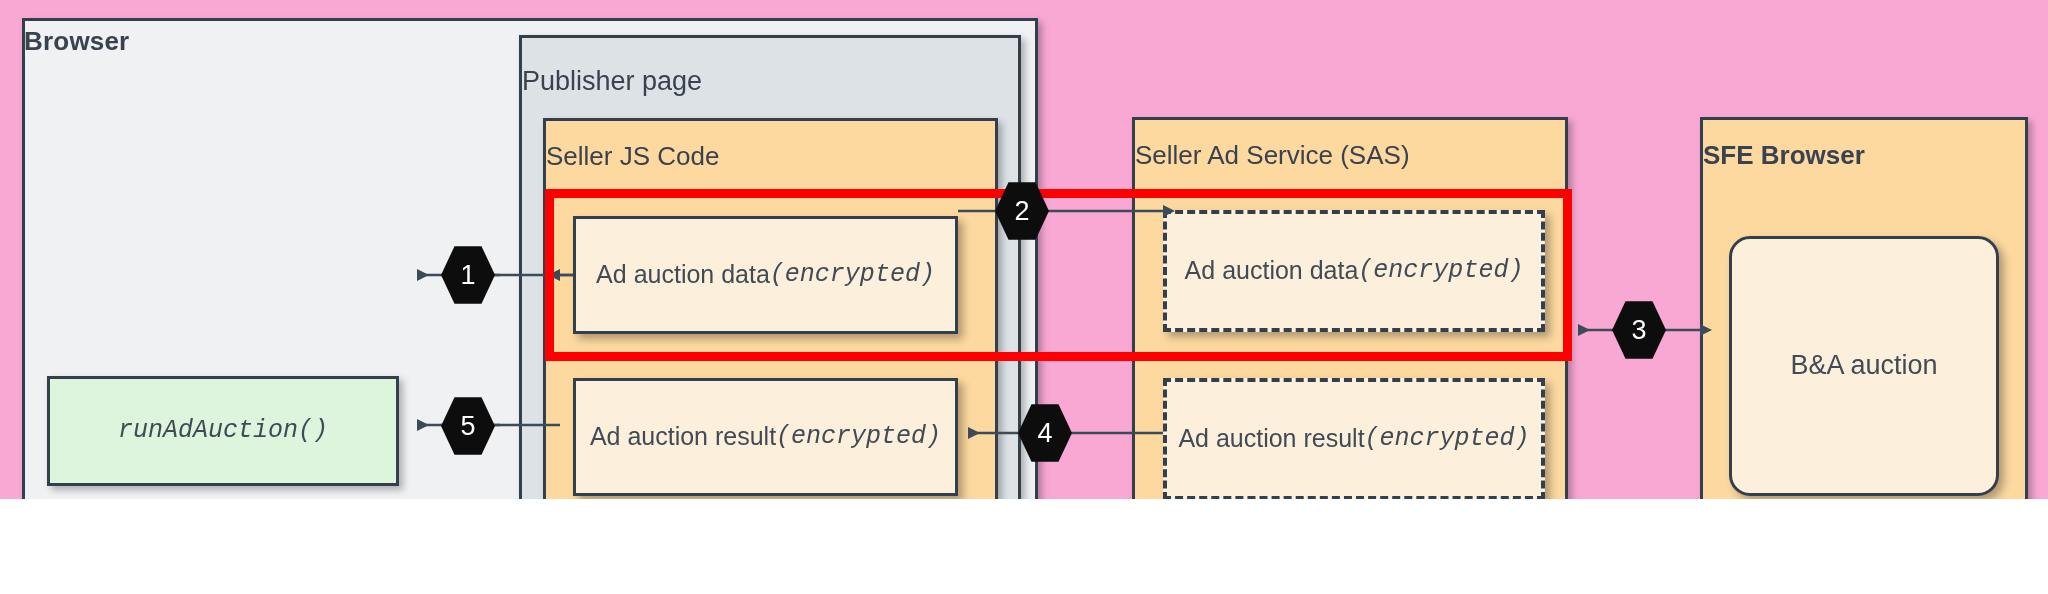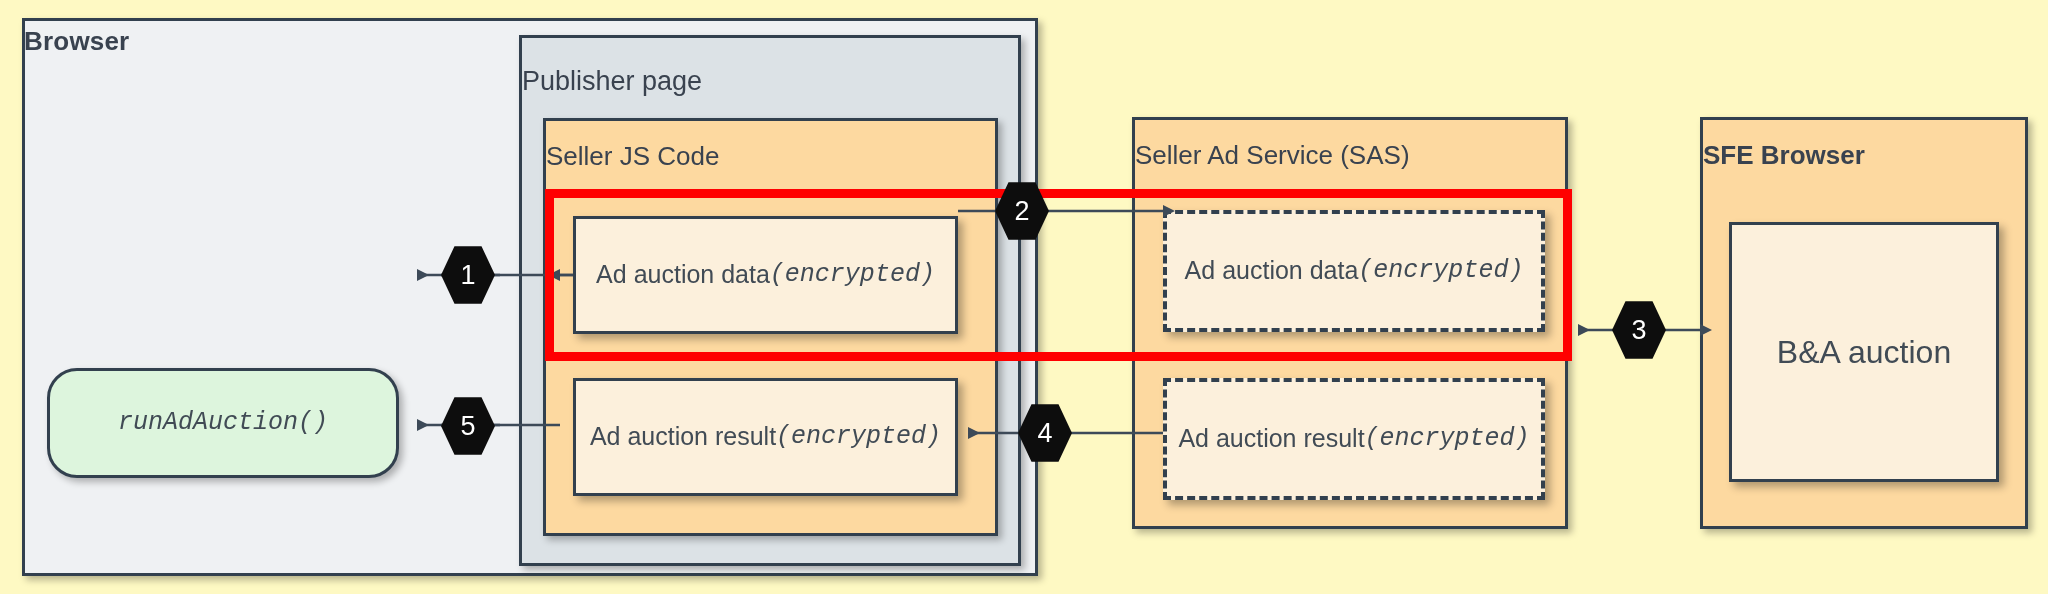--- a/index.html
+++ b/index.html
@@ -3,22 +3,22 @@
 <meta charset="utf-8">
 <style>
   html,body{margin:0;padding:0;background:#ffffff;}
   body{
     font-family:"Liberation Sans", sans-serif;
     -webkit-font-smoothing:antialiased;
   }
   #stage{
     position:relative;
     width:2048px;
-    height:594px;
-    background:#fef9c3;
+    height:499px;
+    background:#f9a8d4;
     overflow:hidden;
   }
 
   
   .box{
     position:absolute;
     box-sizing:border-box;
     border:3px solid #32404e;
     box-shadow:4px 4px 7px rgba(0,0,0,0.28);
   }
@@ -81,21 +81,21 @@
     justify-content:center;
     text-align:center;
     font-family:"Liberation Mono","DejaVu Sans Mono",monospace;
     font-style:italic;
     font-size:25px;
     line-height:1.25;
     color:#414b55;
     white-space:pre-line;
   }
   #api-getdata{ left:47px; top:220px; width:352px; height:110px; }
-  #api-runauction{ left:47px; top:368px; width:352px; height:110px;border-radius:30px; }
+  #api-runauction{ left:47px; top:376px; width:352px; height:110px; }
 
   
   .data-box{
     position:absolute;
     box-sizing:border-box;
     background:#fcf0dc;
     border:3px solid #32404e;
     box-shadow:5px 5px 8px rgba(0,0,0,0.30);
     display:flex;
     flex-direction:row;
@@ -108,22 +108,23 @@
   }
   .data-box .sub{ font-style:italic;font-family:Liberation Mono, monospace; }
   .dashed{ border-style:dashed; border-width:4px; }
 
   #js-data   { left:573px;  top:216px; width:385px; height:118px; }
   #js-result { left:573px;  top:378px; width:385px; height:118px; }
   #sas-data  { left:1163px; top:210px; width:382px; height:122px; }
   #sas-result{ left:1163px; top:378px; width:382px; height:122px; }
 
   #sfe-auction{
-    left:1729px; top:222px; width:270px; height:260px;
-    font-size:32px;
+    left:1729px; top:236px; width:270px; height:260px;
+    font-size:27px;
+    border-radius:21px;
   }
 
   
   #redrect{
     position:absolute;
     box-sizing:border-box;
     left:545px; top:189px; width:1027px; height:172px;
     border:9px solid #ff0000;
     background:transparent;
     z-index:40;

